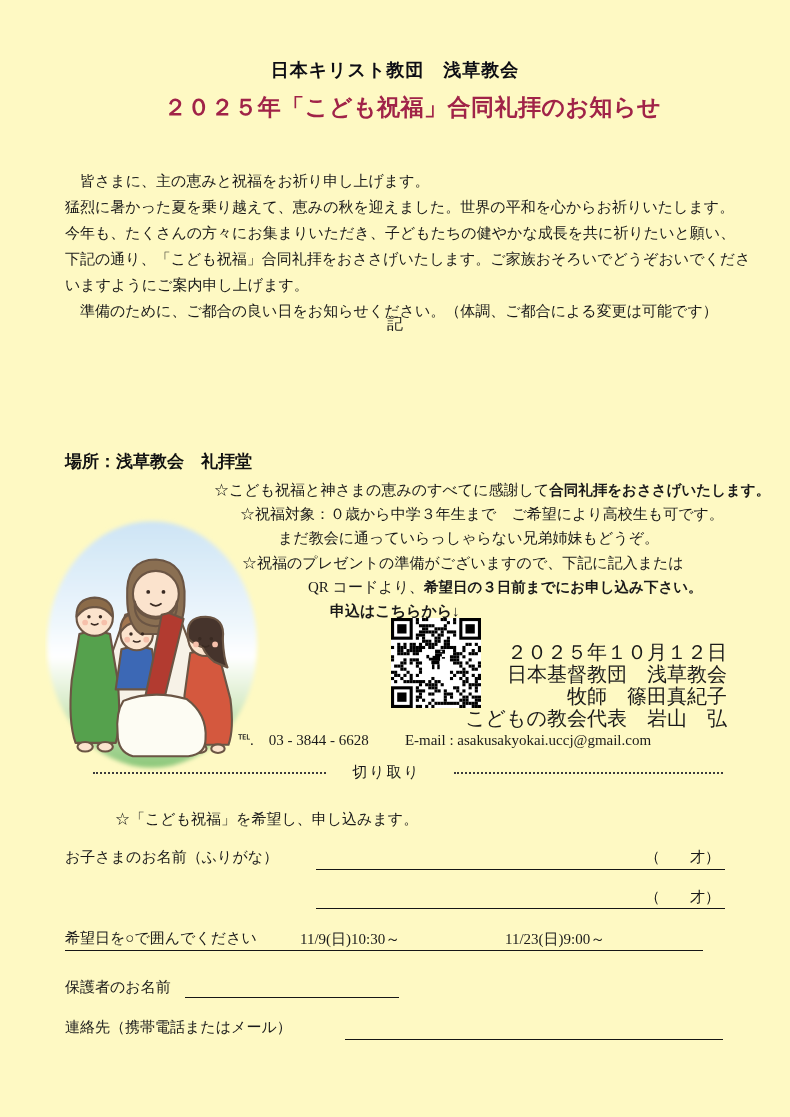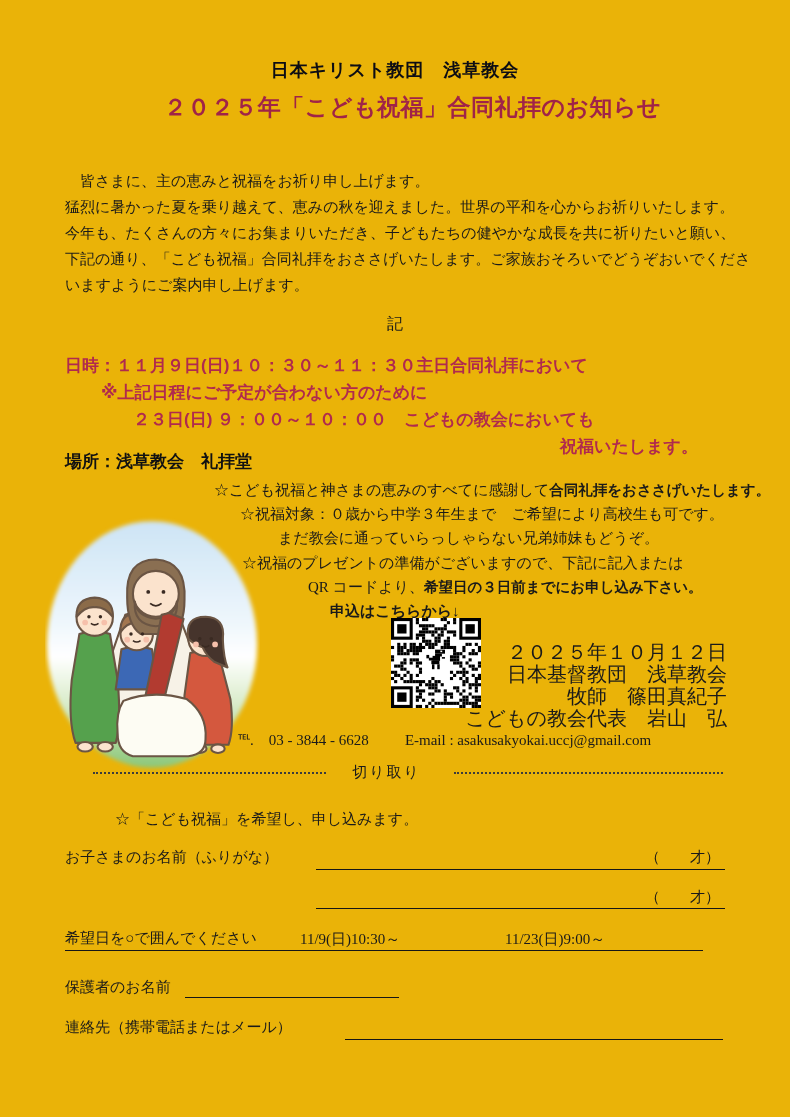--- a/index.html
+++ b/index.html
@@ -1,16 +1,16 @@
 <!DOCTYPE html>
 <html><head>
 <meta charset="utf-8">
 <style>
   html,body{margin:0;padding:0;background:#fff;}
-  .page{position:relative;width:790px;height:1117px;background:#eab308;overflow:hidden;
+  .page{position:relative;width:790px;height:1117px;background:#fef9c3;overflow:hidden;
         font-family:"Liberation Serif","DejaVu Serif",serif;color:#1a1a1a;}
   .abs{position:absolute;white-space:nowrap;}
   .sans{font-family:"Liberation Sans","DejaVu Sans",sans-serif;}
 
   .org{left:0;right:0;top:58px;text-align:center;font-size:18px;font-weight:bold;color:#0d0d14;letter-spacing:1px;}
   .title{left:16px;right:0;top:92px;text-align:center;font-size:23px;font-weight:bold;color:#a02348;letter-spacing:0.5px;margin-left:19px;}
 
   .intro{left:65px;top:168px;width:680px;font-size:15px;line-height:26px;}
   .intro div{white-space:nowrap;}
   .ki{left:0;right:0;top:314px;text-align:center;font-size:16px;}
@@ -72,29 +72,24 @@
 
   <div class="abs org sans">日本キリスト教団　浅草教会</div>
   <div class="abs title sans">２０２５年「こども祝福」合同礼拝のお知らせ</div>
 
   <div class="abs intro">
     <div>　皆さまに、主の恵みと祝福をお祈り申し上げます。</div>
     <div>猛烈に暑かった夏を乗り越えて、恵みの秋を迎えました。世界の平和を心からお祈りいたします。</div>
     <div>今年も、たくさんの方々にお集まりいただき、子どもたちの健やかな成長を共に祈りたいと願い、</div>
     <div>下記の通り、「こども祝福」合同礼拝をおささげいたします。ご家族おそろいでどうぞおいでくださ</div>
     <div>いますようにご案内申し上げます。</div>
+    <div>　準備のために、ご都合の良い日をお知らせください。（体調、ご都合による変更は可能です）</div>
   </div>
   <div class="abs ki">記</div>
 
-  <div class="abs sched sans">
-    <div class="s1">日時：１１月９日(日)１０：３０～１１：３０主日合同礼拝において</div>
-    <div class="s2">※上記日程にご予定が合わない方のために</div>
-    <div class="s3">２３日(日) ９：００～１０：００　こどもの教会においても</div>
-    <div class="s4">祝福いたします。</div>
-  </div>
 
   <div class="abs place sans">場所：浅草教会　礼拝堂</div>
 
   <div class="abs note n1"><span>☆こども祝福と神さまの恵みのすべてに感謝して</span><span class="nb">合同礼拝をおささげいたします。</span></div>
   <div class="abs note n2">☆祝福対象：０歳から中学３年生まで　ご希望により高校生も可です。</div>
   <div class="abs note n3">まだ教会に通っていらっしゃらない兄弟姉妹もどうぞ。</div>
   <div class="abs note n4">☆祝福のプレゼントの準備がございますので、下記に記入または</div>
   <div class="abs note n5"><span>QR コードより、</span><span class="nb">希望日の３日前までにお申し込み下さい。</span></div>
   <div class="abs note n6 sans">申込はこちらから↓</div>
 

